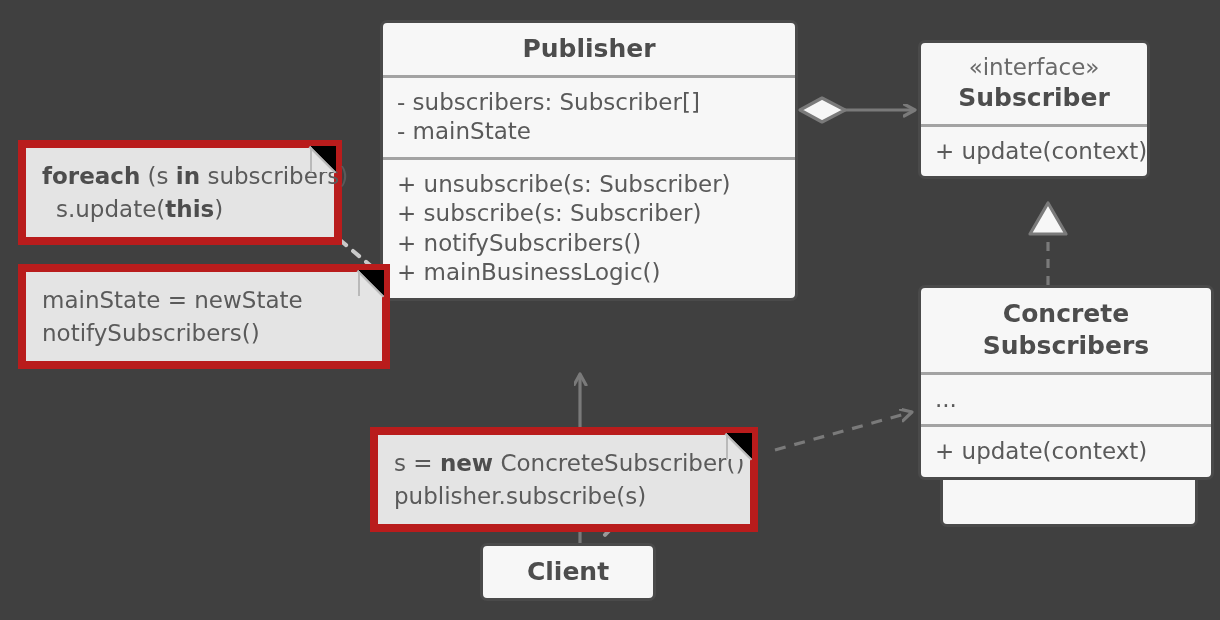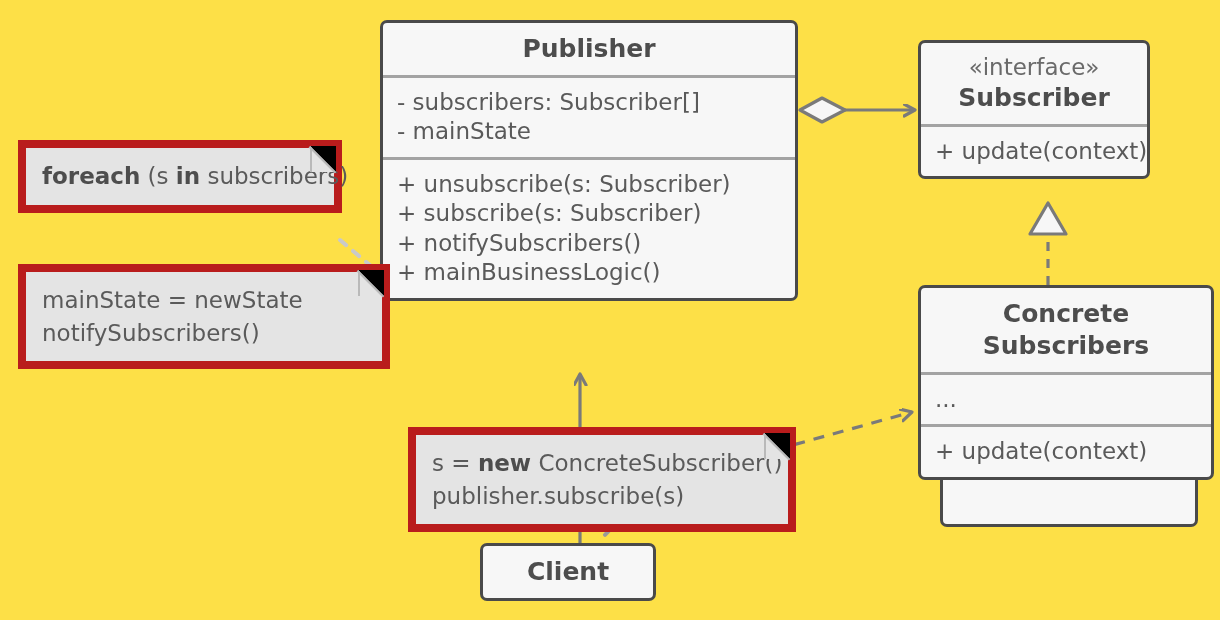--- a/index.html
+++ b/index.html
@@ -5,21 +5,21 @@
 <style>
   html, body {
     margin: 0;
     padding: 0;
     background: #000000;
   }
   #canvas {
     position: relative;
     width: 1220px;
     height: 620px;
-    background: #fde047;
+    background: #404040;
     font-family: "DejaVu Sans", "Liberation Sans", sans-serif;
     overflow: hidden;
   }
   svg.wires {
     position: absolute;
     left: 0; top: 0;
     width: 1220px;
     height: 620px;
     pointer-events: none;
     z-index: 1;
@@ -208,31 +208,32 @@
 
   <div class="uml-class" style="left:480px; top:543px; width:176px;">
     <div class="uml-section uml-title">Client</div>
   </div>
 
   <div class="uml-note" style="left:18px; top:140px; width:324px;">
     <span class="note-fold">
       <span class="note-fold-edge"></span>
     </span>
     <span class="note-line"><b>foreach</b><span> (s </span><b>in</b><span> subscribers)</span></span>
+    <span class="note-line note-indent"><span>s.update(</span><b>this</b><span>)</span></span>
   </div>
 
   <div class="uml-note" style="left:18px; top:264px; width:372px;">
     <span class="note-fold">
       <span class="note-fold-edge"></span>
     </span>
     <span class="note-line">mainState = newState</span>
     <span class="note-line">notifySubscribers()</span>
   </div>
 
-  <div class="uml-note" style="left:408px; top:427px; width:388px;">
+  <div class="uml-note" style="left:370px; top:427px; width:388px;">
     <span class="note-fold">
       <span class="note-fold-edge"></span>
     </span>
     <span class="note-line"><span>s = </span><b>new</b><span> ConcreteSubscriber()</span></span>
     <span class="note-line">publisher.subscribe(s)</span>
   </div>
 
 </div>
 
 </body></html>

